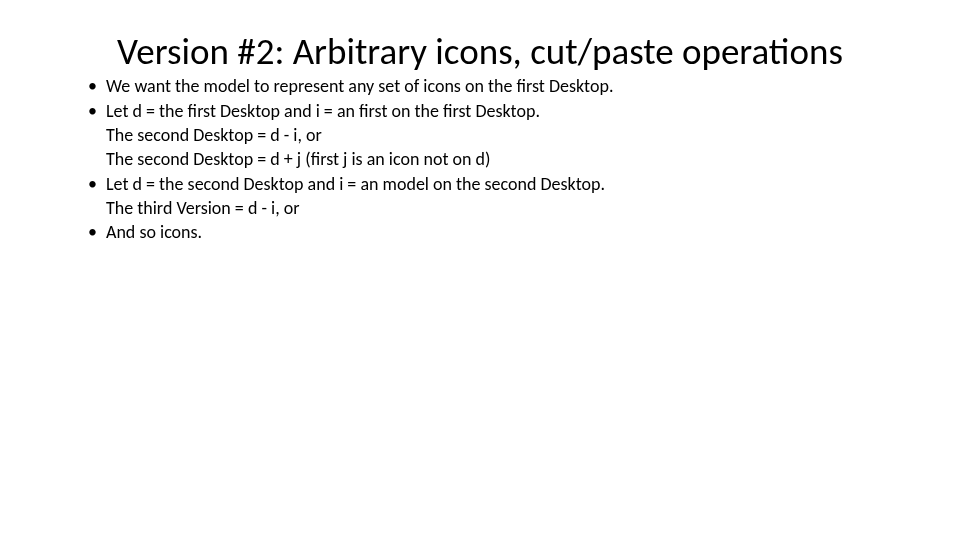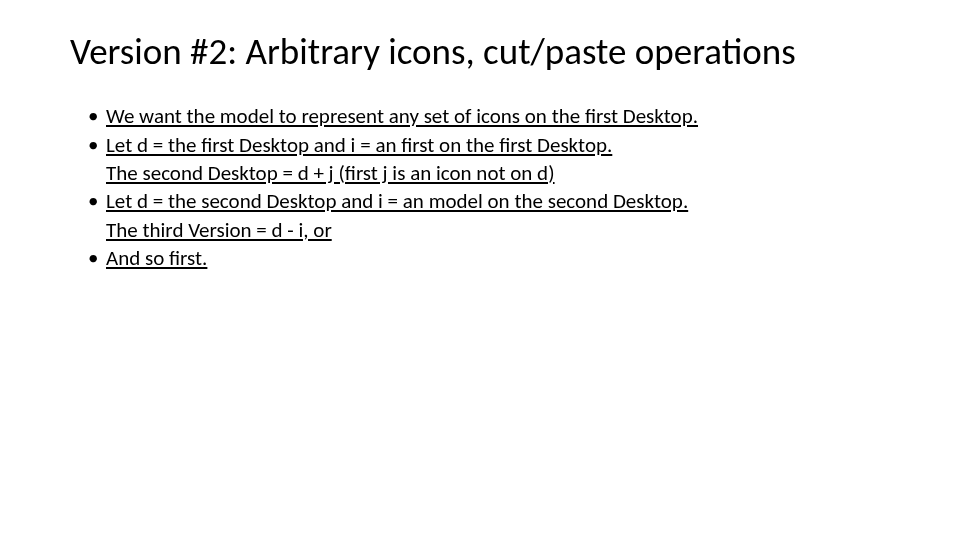--- a/index.html
+++ b/index.html
@@ -12,34 +12,33 @@
       height: 540px;
       background: #ffffff;
       font-family: Calibri, "Segoe UI", Arial, sans-serif;
       color: #000000;
       padding: 30px 70px 0 70px;
     }
     .slide-title {
       font-size: 37px;
       font-weight: 400;
       line-height: 1.2;
-      margin-bottom: 28px;
       letter-spacing: 0px;
+      text-align: center;
     }
     .bullet-list {
       list-style: none;
       padding-left: 18px;
     }
     .bullet-item {
-      font-size: 21px;
+      font-size: 18px;
       line-height: 1.35;
       position: relative;
       padding-left: 18px;
       margin-bottom: 0px;
-      text-decoration: underline;
     }
     .bullet-item::before {
       content: "•";
       position: absolute;
       left: 0;
       top: 0;
     }
     .bullet-continuation {
       display: block;
     }
@@ -48,22 +47,23 @@
 <body>
 
 <h1 class="slide-title">Version #2: Arbitrary icons, cut/paste operations</h1>
 
 <ul class="bullet-list">
   <li class="bullet-item">
     <span class="bullet-continuation">We want the model to represent any set of icons on the first Desktop.</span>
   </li>
   <li class="bullet-item">
     <span class="bullet-continuation">Let d = the first Desktop and i = an first on the first Desktop.</span>
+    <span class="bullet-continuation">The second Desktop = d - i, or</span>
     <span class="bullet-continuation">The second Desktop = d + j (first j is an icon not on d)</span>
   </li>
   <li class="bullet-item">
     <span class="bullet-continuation">Let d = the second Desktop and i = an model on the second Desktop.</span>
     <span class="bullet-continuation">The third Version = d - i, or</span>
   </li>
   <li class="bullet-item">
-    <span class="bullet-continuation">And so first.</span>
+    <span class="bullet-continuation">And so icons.</span>
   </li>
 </ul>
 
 </body></html>

